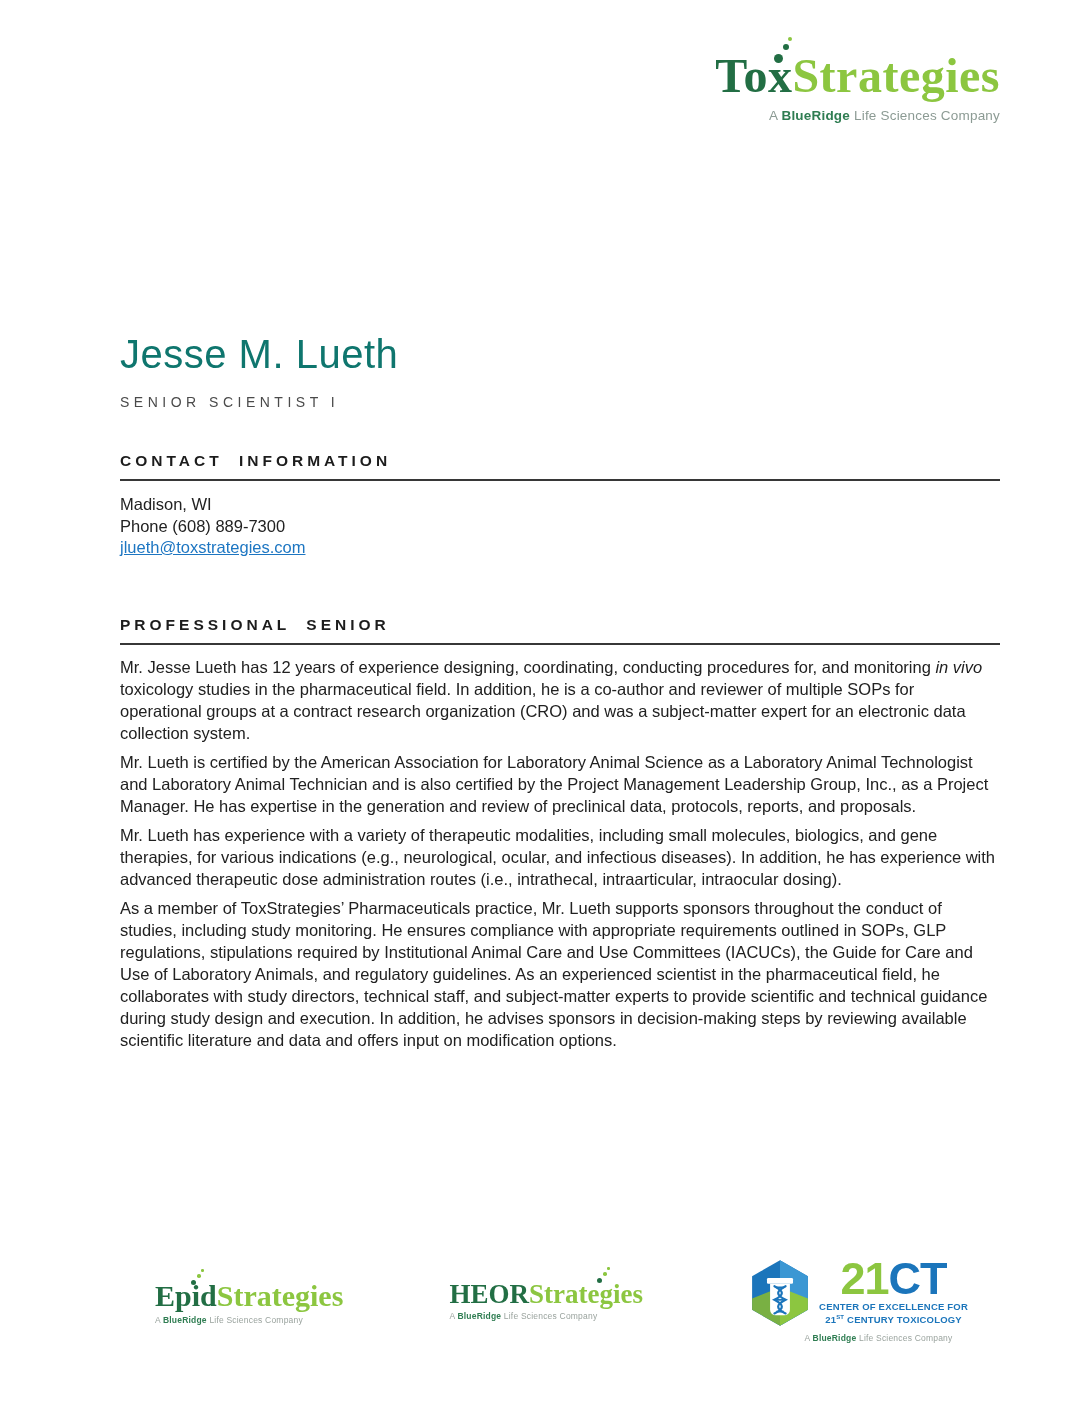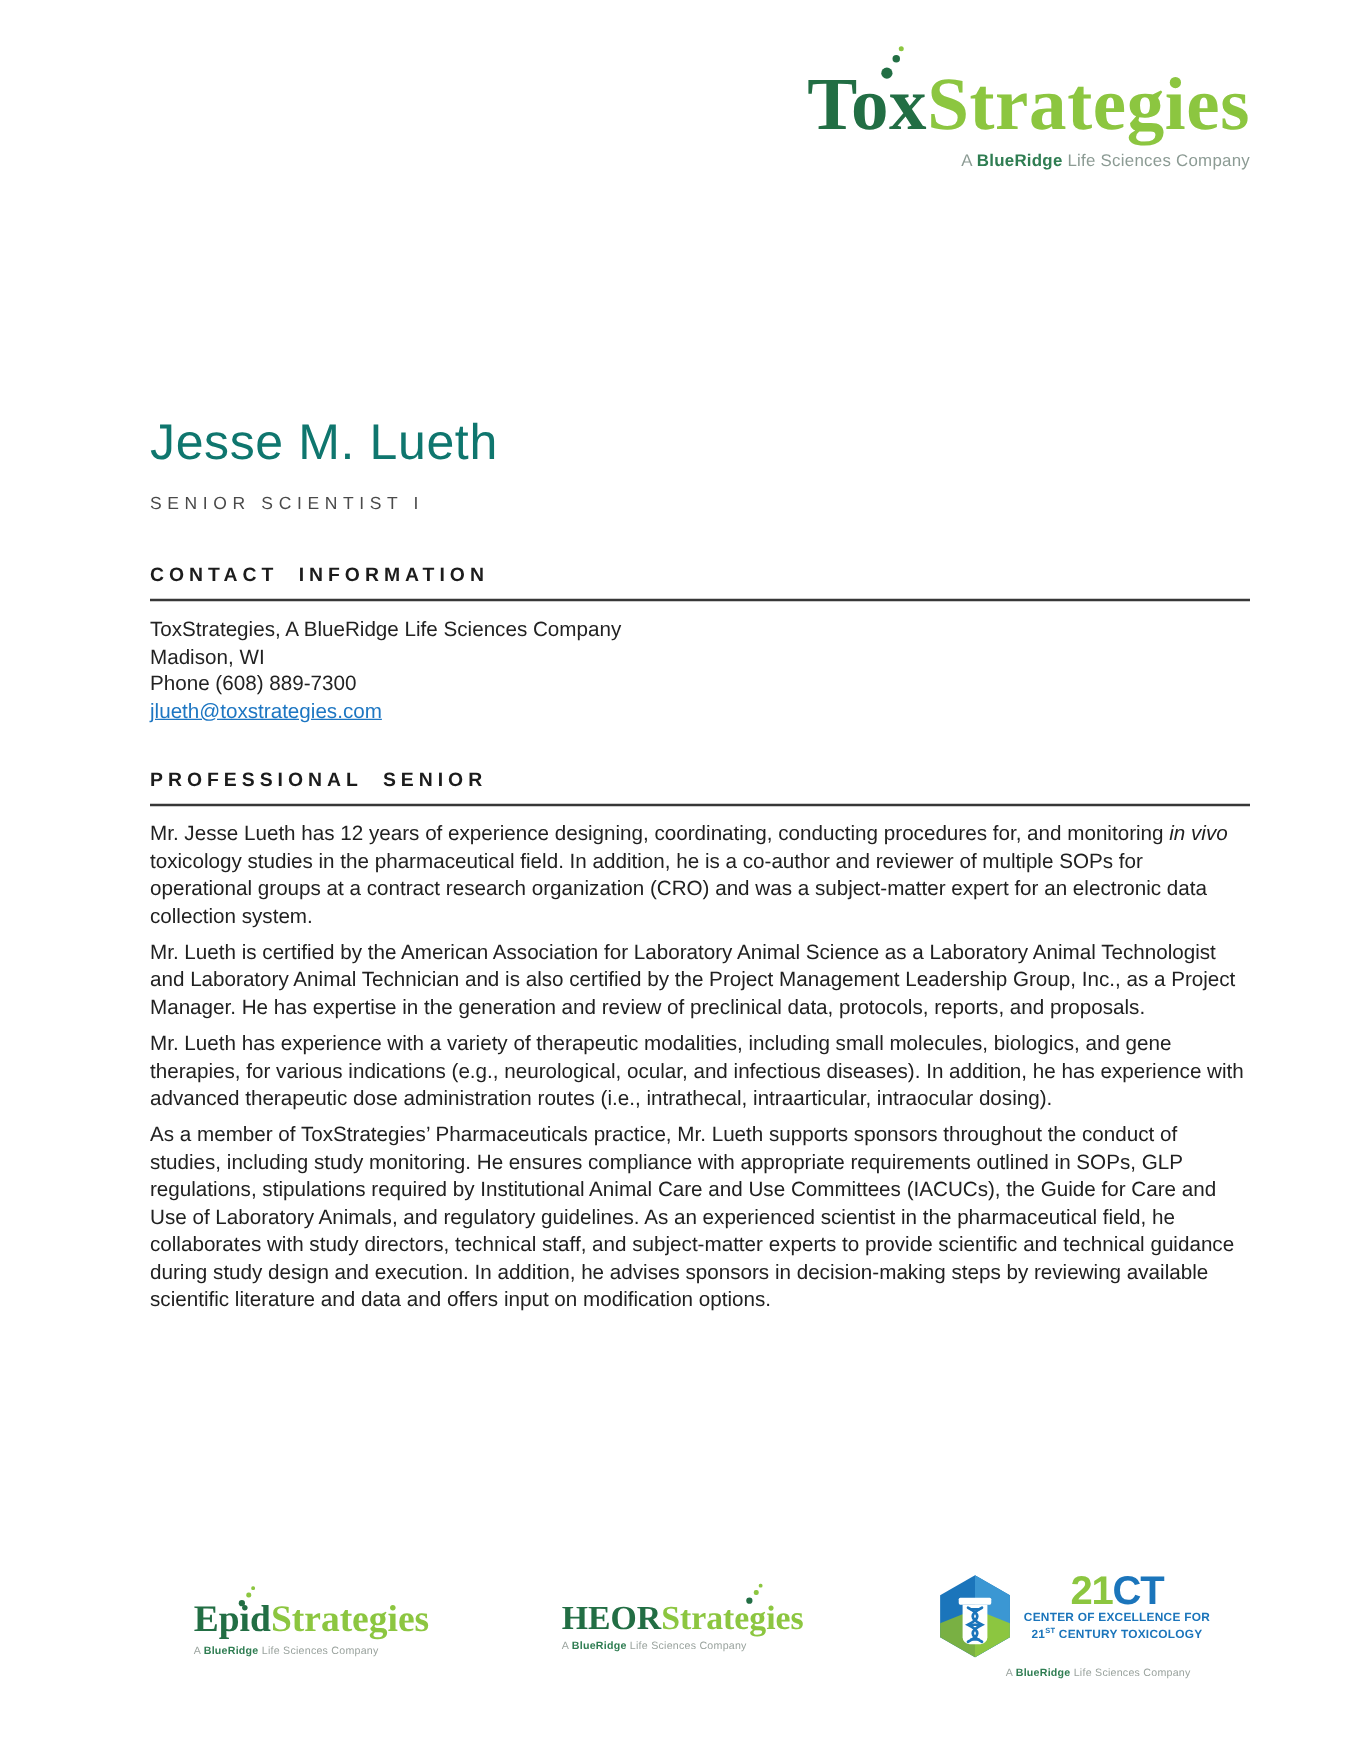--- a/index.html
+++ b/index.html
@@ -23,21 +23,21 @@
     font-family:"Liberation Sans","DejaVu Sans",sans-serif;
     color:var(--text);
     overflow:hidden;
   }
 
   
   .brand{position:absolute;top:50px;right:88px;text-align:right;}
   .brand-text{
     position:relative;display:inline-block;
     font-family:"Liberation Serif","DejaVu Serif",serif;
-    font-weight:700;font-size:60px;line-height:1.1;letter-spacing:.5px;
+    font-weight:700;font-size:48px;line-height:1.1;letter-spacing:.5px;
   }
   .brand-dark{color:var(--dark-green);}
   .brand-light{color:var(--light-green);}
   .dots{position:absolute;left:56px;top:-12px;width:24px;height:26px;display:block;}
   .dots i{position:absolute;border-radius:50%;display:block;}
   .dots .d1{width:9px;height:9px;left:3px;top:16px;background:var(--dark-green);}
   .dots .d2{width:6px;height:6px;left:12px;top:6px;background:var(--dark-green);}
   .dots .d3{width:4px;height:4px;left:17px;top:-1px;background:var(--light-green);}
   .brand-tagline{margin-top:5px;font-size:13.5px;color:var(--tagline-gray);letter-spacing:.2px;}
   .brand-tagline b{color:var(--dark-green-b,#2f7d52);font-weight:700;}
@@ -84,21 +84,21 @@
   .mini-dots .d2{width:3.5px;height:3.5px;left:6px;top:3px;}
   .mini-dots .d3{width:2.5px;height:2.5px;left:10px;top:-2px;}
   .tagline-tiny{margin-top:3px;font-size:8.5px;color:#9aa39e;letter-spacing:.2px;}
   .tagline-tiny b{color:var(--dark-green-b,#2f7d52);font-weight:700;}
 
   
   .logo-ct21{text-align:center;}
   .ct21-row{display:flex;align-items:flex-start;gap:8px;}
   .ct21-hex{width:62px;height:70px;flex:0 0 auto;}
   .ct21-text{text-align:center;}
-  .ct21-big{font-size:32px;font-weight:800;line-height:.92;letter-spacing:-1px;}
+  .ct21-big{font-size:45px;font-weight:800;line-height:.92;letter-spacing:-1px;}
   .ct-green{color:var(--light-green);}
   .ct-blue{color:var(--blue);}
   .ct21-line{font-size:9.5px;font-weight:700;color:var(--blue);letter-spacing:.2px;margin-top:2px;white-space:nowrap;}
   .ct21-line sup{font-size:6px;vertical-align:super;}
   .logo-ct21 .tagline-tiny{margin-top:5px;margin-left:40px;}
 </style>
 </head>
 <body>
 
 <div class="page">
@@ -117,21 +117,20 @@
   </header>
 
   <div class="name-block">
     <h1 class="name">Jesse M. Lueth</h1>
     <div class="job-title">SENIOR SCIENTIST I</div>
   </div>
 
   <section class="section section-contact">
     <div class="section-heading">CONTACT INFORMATION</div>
     <div class="contact-lines">
-      <div class="line">ToxStrategies, A BlueRidge Life Sciences Company</div>
       <div class="line">Madison, WI</div>
       <div class="line">Phone (608) 889-7300</div>
       <div class="line"><a class="email-link" href="#">jlueth@toxstrategies.com</a></div>
     </div>
   </section>
 
   <section class="section section-profile">
     <div class="section-heading">PROFESSIONAL SENIOR</div>
     <div class="paragraphs">
         <p><span>Mr. Jesse Lueth has 12 years of experience designing, coordinating, conducting procedures for, and monitoring </span><em>in vivo</em><span> toxicology studies in the pharmaceutical field. In addition, he is a co-author and reviewer of multiple SOPs for operational groups at a contract research organization (CRO) and was a subject-matter expert for an electronic data collection system.</span></p>

